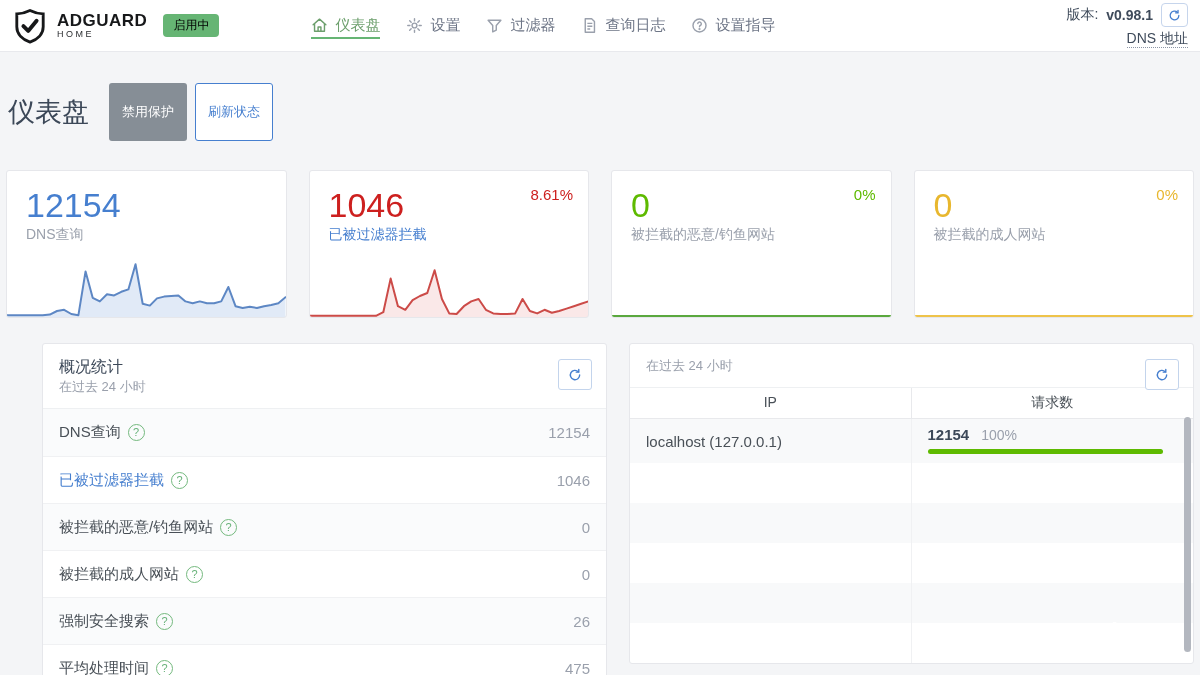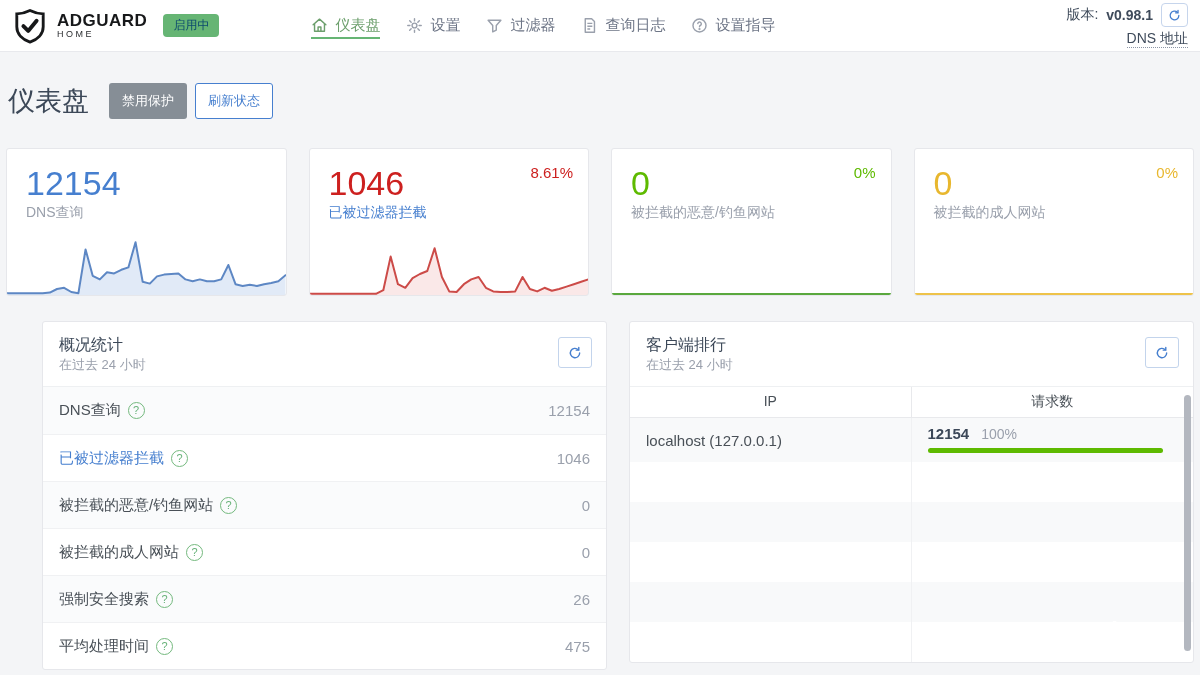--- a/index.html
+++ b/index.html
@@ -6,36 +6,36 @@
   html,body { width:1200px; height:675px; overflow:hidden; }
   body {
     font-family: "Liberation Sans", "DejaVu Sans", sans-serif;
     background:#f4f5f7; color:#495057; font-size:14px;
   }
   
   .topbar{height:52px;background:#fff;border-bottom:1px solid #e8e9ed;display:flex;align-items:stretch;padding:12px 12px;}
   .logo{display:flex;align-items:center;gap:9px;}
   .logo-text .t1{font-size:17px;font-weight:800;letter-spacing:.5px;color:#17181a;line-height:17px;}
   .logo-text .t2{font-size:9px;letter-spacing:2.5px;color:#2b2d30;line-height:11px;}
-  .badge{align-self:center;background:#66b574;color:#0c4a6e;font-size:12px;padding:3px 10px;border-radius:4px;margin-left:16px;}
+  .badge{align-self:center;background:#66b574;color:#000000;font-size:12px;padding:3px 10px;border-radius:4px;margin-left:16px;}
   .nav{display:flex;align-items:stretch;gap:26px;margin-left:92px;}
   .nav-item{display:flex;align-items:center;gap:7px;font-size:15px;color:#6e7687;cursor:pointer;border-bottom:2px solid transparent;padding-top:2px;}
   .nav-item svg{stroke:#9aa0ac;}
   .nav-item.active{color:#6c9f6c;border-bottom-color:#66b574;}
   .nav-item.active svg{stroke:#6c9f6c;}
   .top-right{margin-left:auto;display:flex;flex-direction:column;align-items:flex-end;justify-content:center;gap:3px;}
   .ver-line{display:flex;align-items:center;gap:8px;font-size:14px;color:#3f4b5b;}
   .ver-line b{font-weight:700;}
   .mini-btn{width:27px;height:24px;border:1px solid #c6d5ec;border-radius:4px;background:#fff;display:flex;align-items:center;justify-content:center;cursor:pointer;}
   .dns-link{font-size:14px;color:#3f4b5b;border-bottom:1px dotted #8b95a5;cursor:pointer;line-height:17px;}
   
   .content{padding:0 6px;}
   .page-head{display:flex;align-items:center;margin:31px 2px 0 2px;}
   .page-title{font-size:27px;font-weight:500;color:#3c4858;margin-right:20px;}
-  .btn{font-size:13px;border-radius:3px;padding:8px 12px;cursor:pointer;border:1px solid transparent;}
+  .btn{font-size:13px;border-radius:3px;padding:19px 12px;cursor:pointer;border:1px solid transparent;}
   .btn-gray{background:#868e96;color:#fff;margin-right:8px;}
   .btn-outline{background:#fff;color:#467fcf;border-color:#467fcf;}
   
   .cards{display:grid;grid-template-columns:repeat(4,1fr);gap:22px;margin-top:29px;}
   .card{position:relative;background:#fff;border:1px solid #e6e7eb;border-radius:3px;height:148px;overflow:hidden;}
   .card .num{font-size:34px;line-height:38px;margin:15px 0 2px 19px;}
   .card .pct{position:absolute;top:15px;right:15px;font-size:15px;}
   .card .lbl{margin-left:19px;font-size:14px;color:#9aa0ac;}
   .card .lbl.link{color:#467fcf;cursor:pointer;}
   .c-blue{color:#467fcf;} .c-red{color:#cd201f;} .c-green{color:#5eba00;} .c-yellow{color:#e8b72e;}
@@ -240,21 +240,20 @@
               <span>平均处理时间</span>
               <span class="qmark">?</span>
             </span>
           <span class="stat-value">475</span>
         </div>
       </div>
     </div>
 
     <div class="panel">
       <div class="panel-head">
-        <div class="panel-title">客户端排行</div>
         <div class="panel-sub">在过去 24 小时</div>
         <button class="refresh-btn">
           <svg width="14" height="14" viewBox="0 0 24 24" fill="none" stroke="#467fcf" stroke-width="2.4" stroke-linecap="round">
               <path d="M20 12 a8 8 0 1 1 -2.4 -5.7"></path>
               <path d="M18.5 2.5 V7 H14"></path>
             </svg>
         </button>
       </div>
       <div class="thead">
         <div class="th">IP</div>

